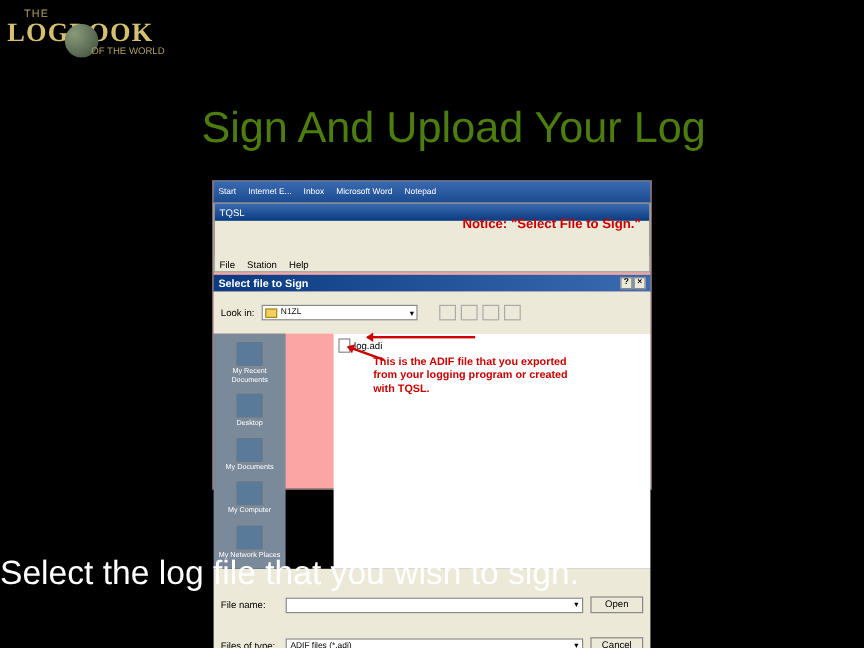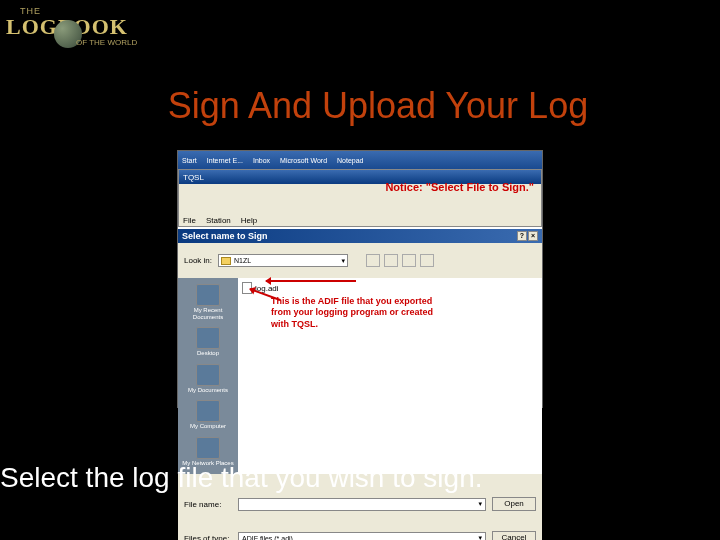--- a/index.html
+++ b/index.html
@@ -5,38 +5,38 @@
 * { margin: 0; padding: 0; box-sizing: border-box; }
 body { width: 720px; height: 540px; background: #000; font-family: Arial, sans-serif; position: relative; overflow: hidden; }
 
 .logo-area { position: absolute; top: 6px; left: 6px; width: 155px; height: 55px; }
 .logo-text { position: relative; }
 .logo-the { color: #b0a060; font-size: 9px; font-weight: normal; letter-spacing: 1px; position: absolute; top: 0; left: 14px; }
 .logo-main { color: #d4c070; font-size: 22px; font-weight: bold; font-family: Georgia, serif; letter-spacing: 1px; position: absolute; top: 8px; left: 0; text-shadow: 1px 1px 2px #000; }
 .logo-globe { position: absolute; top: 14px; left: 48px; width: 28px; height: 28px; border-radius: 50%; background: radial-gradient(circle at 30% 30%, #8a9b7a, #3a4a3a); }
 .logo-tag { color: #b0a060; font-size: 8px; position: absolute; top: 32px; left: 70px; white-space: nowrap; }
 
-.slide-title { position: absolute; top: 85px; left: 0; right: 0; text-align: center; color: #c2410c; font-size: 36px; font-weight: normal; font-family: Arial, sans-serif; padding-left: 36px; }
+.slide-title { position: absolute; top: 85px; left: 0; right: 0; text-align: center; color: #4d7c0f; font-size: 36px; font-weight: normal; font-family: Arial, sans-serif; padding-left: 36px; }
 
-.screenshot { position: absolute; top: 150px; left: 177px; width: 366px; height: 258px; background: #ffffff; border: 1px solid #666; }
+.screenshot { position: absolute; top: 150px; left: 177px; width: 366px; height: 258px; background: #fca5a5; border: 1px solid #666; }
 
 .taskbar { height: 18px; background: linear-gradient(to bottom, #3a6bb0, #1a4a90); display: flex; align-items: center; font-size: 7px; color: #fff; padding: 0 4px; gap: 10px; }
 .taskbar span { white-space: nowrap; }
 
 .tqsl-window { background: #ece9d8; border: 1px solid #888; }
 .tqsl-title { height: 14px; background: linear-gradient(to bottom, #3a6bb0, #0a3a80); color: #fff; font-size: 8px; padding: 1px 4px; display: flex; align-items: center; }
 .tqsl-menu { height: 12px; background: #ece9d8; font-size: 8px; padding: 0 4px; display: flex; gap: 10px; color: #000; align-items: center; margin-top: 30px; }
 
 .notice-text { position: absolute; top: 30px; right: 8px; color: #c00; font-size: 11px; font-weight: bold; }
 
 .dialog-title { height: 14px; background: linear-gradient(to right, #0a3a80, #3a6bb0); color: #fff; font-size: 9px; font-weight: bold; padding: 1px 4px; display: flex; align-items: center; justify-content: space-between; margin-top: 2px; }
 .dialog-title-btns { display: flex; gap: 1px; }
 .dialog-title-btn { width: 10px; height: 10px; background: #ece9d8; border: 1px solid #888; font-size: 7px; text-align: center; line-height: 8px; color: #000; }
 
-.dialog-body { display: flex; height: 196px; }
+.dialog-body { display: flex; height: 196px; gap: 40px; }
 
 .lookin-row { height: 35px; background: #ece9d8; display: flex; align-items: center; padding: 13px 6px; gap: 6px; font-size: 8px; }
 .lookin-row label { color: #000; }
 .lookin-select { flex: 0 0 130px; height: 13px; background: #fff; border: 1px solid #888; font-size: 7px; padding: 0 2px; display: flex; align-items: center; gap: 3px; }
 .folder-icon-sm { width: 10px; height: 8px; background: #f4d060; border: 1px solid #aa8820; }
 .nav-icons { display: flex; gap: 4px; margin-left: 12px; }
 .nav-icon { width: 14px; height: 13px; background: #ece9d8; border: 1px solid #aaa; }
 
 .places-bar { width: 60px; background: #7a8a9a; display: flex; flex-direction: column; padding: 4px 2px; gap: 3px; }
 .place-item { display: flex; flex-direction: column; align-items: center; gap: 1px; padding: 2px 0; cursor: pointer; }
@@ -92,21 +92,21 @@
     <div class="tqsl-menu">
       <span>File</span>
       <span>Station</span>
       <span>Help</span>
     </div>
   </div>
 
   <div class="notice-text">Notice: "Select File to Sign."</div>
 
   <div class="dialog-title">
-    <span>Select name to Sign</span>
+    <span>Select file to Sign</span>
     <div class="dialog-title-btns">
       <div class="dialog-title-btn">?</div>
       <div class="dialog-title-btn">×</div>
     </div>
   </div>
 
   <div class="lookin-row">
     <label>Look in:</label>
     <div class="lookin-select">
       <div class="folder-icon-sm"></div>

